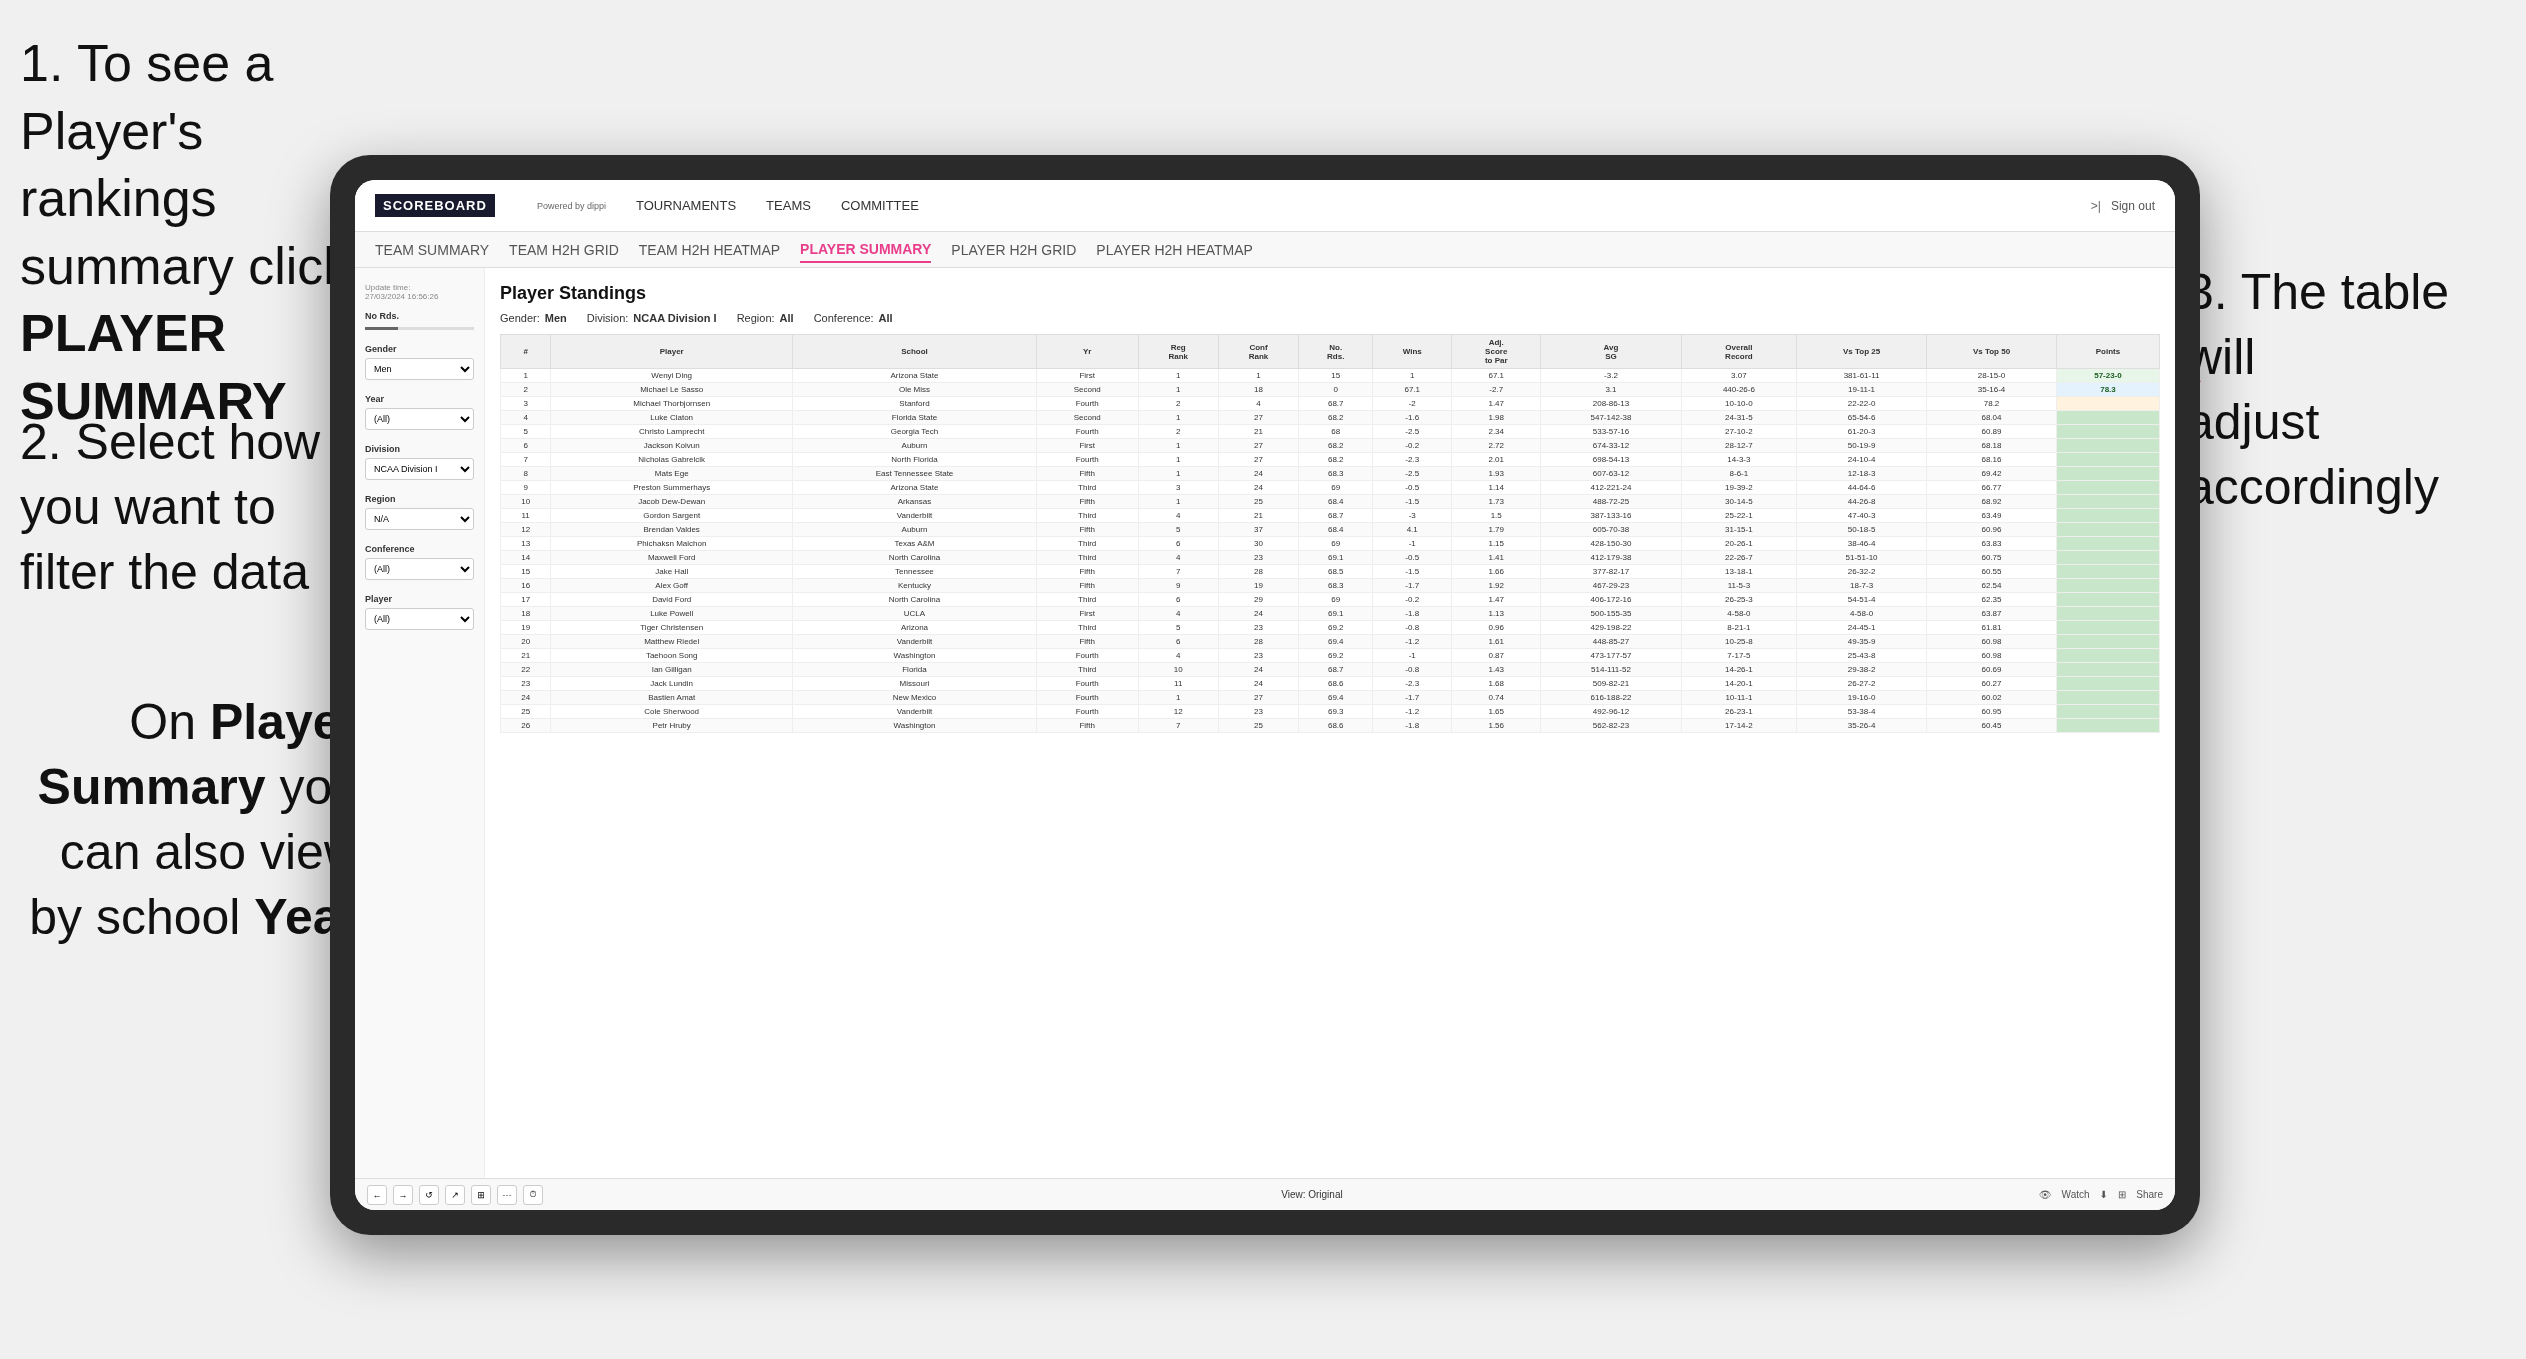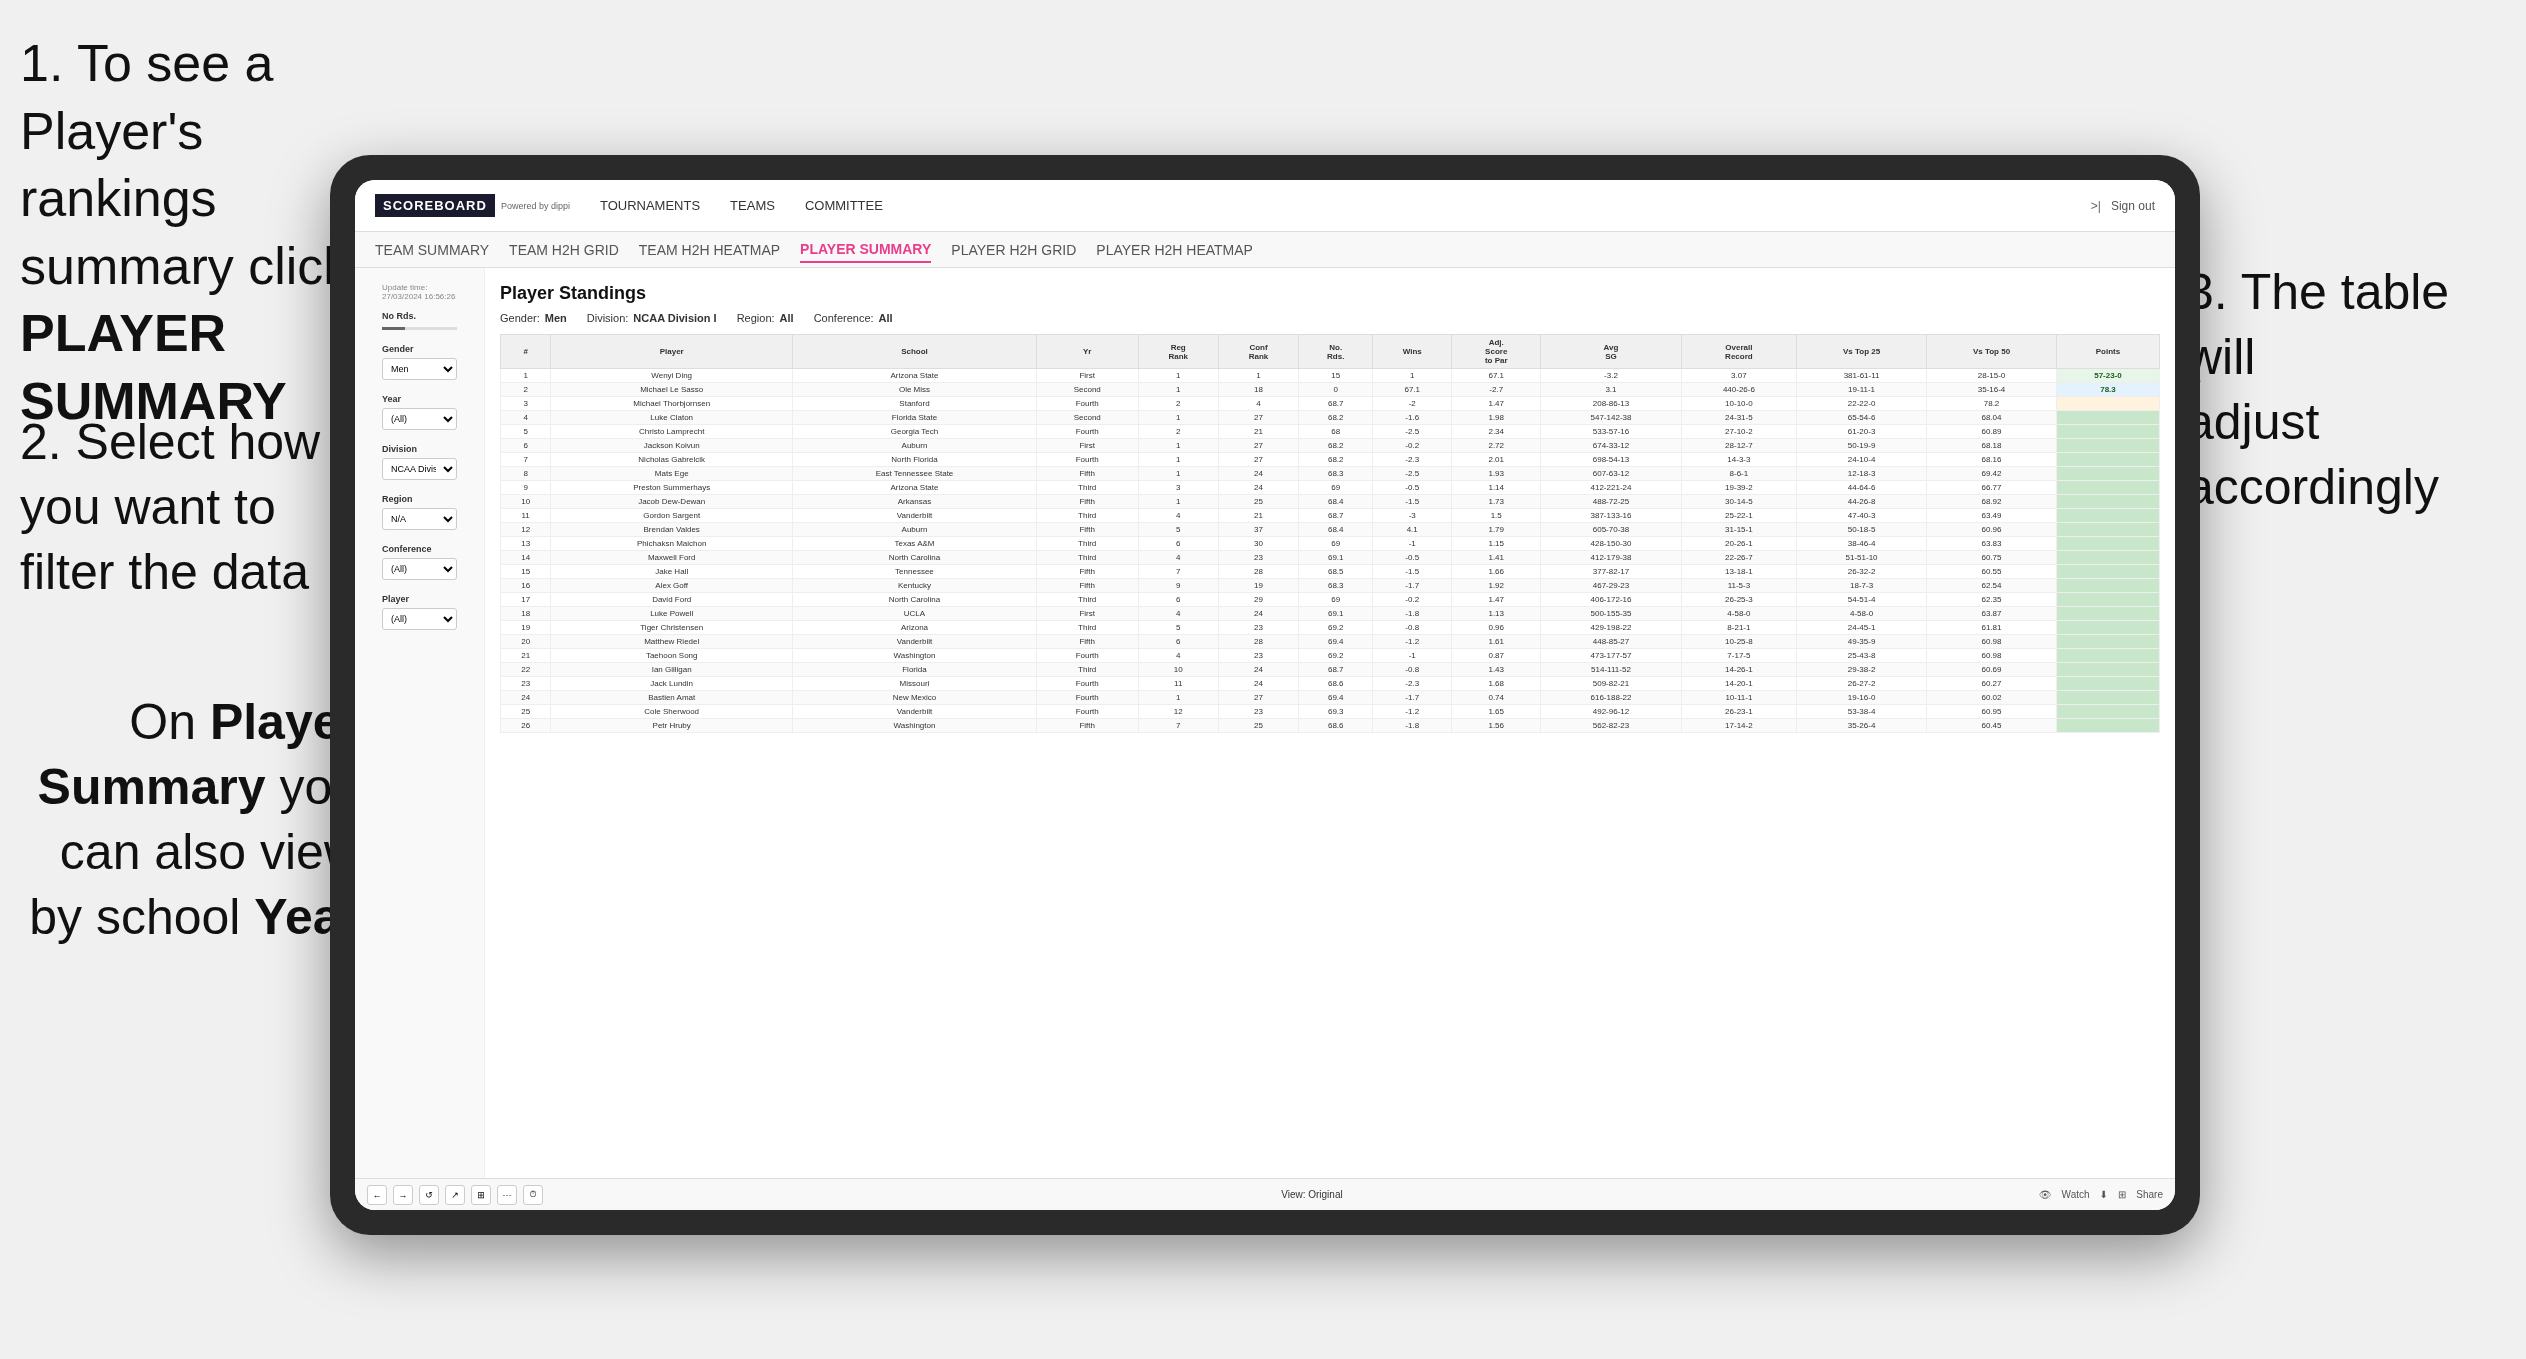--- a/index.html
+++ b/index.html
@@ -75,20 +75,21 @@
       border-bottom: 1px solid #ddd;
       padding: 0 20px;
       height: 52px;
       flex-shrink: 0;
     }
 
     .logo-area {
       display: flex;
       align-items: center;
       margin-right: 30px;
+      gap: 36px;
     }
 
     .logo-box {
       background: #1a1a2e;
       color: #fff;
       font-size: 13px;
       font-weight: 700;
       padding: 4px 8px;
       letter-spacing: 1px;
       text-transform: uppercase;
@@ -154,21 +155,21 @@
       display: flex;
       flex: 1;
       overflow: hidden;
     }
 
     
     .sidebar {
       width: 130px;
       background: #f9f9f9;
       border-right: 1px solid #eee;
-      padding: 15px 27px;
+      padding: 15px 10px;
       flex-shrink: 0;
       font-size: 10px;
     }
 
     .sidebar-section {
       margin-bottom: 14px;
     }
 
     .sidebar-label {
       font-size: 9px;

